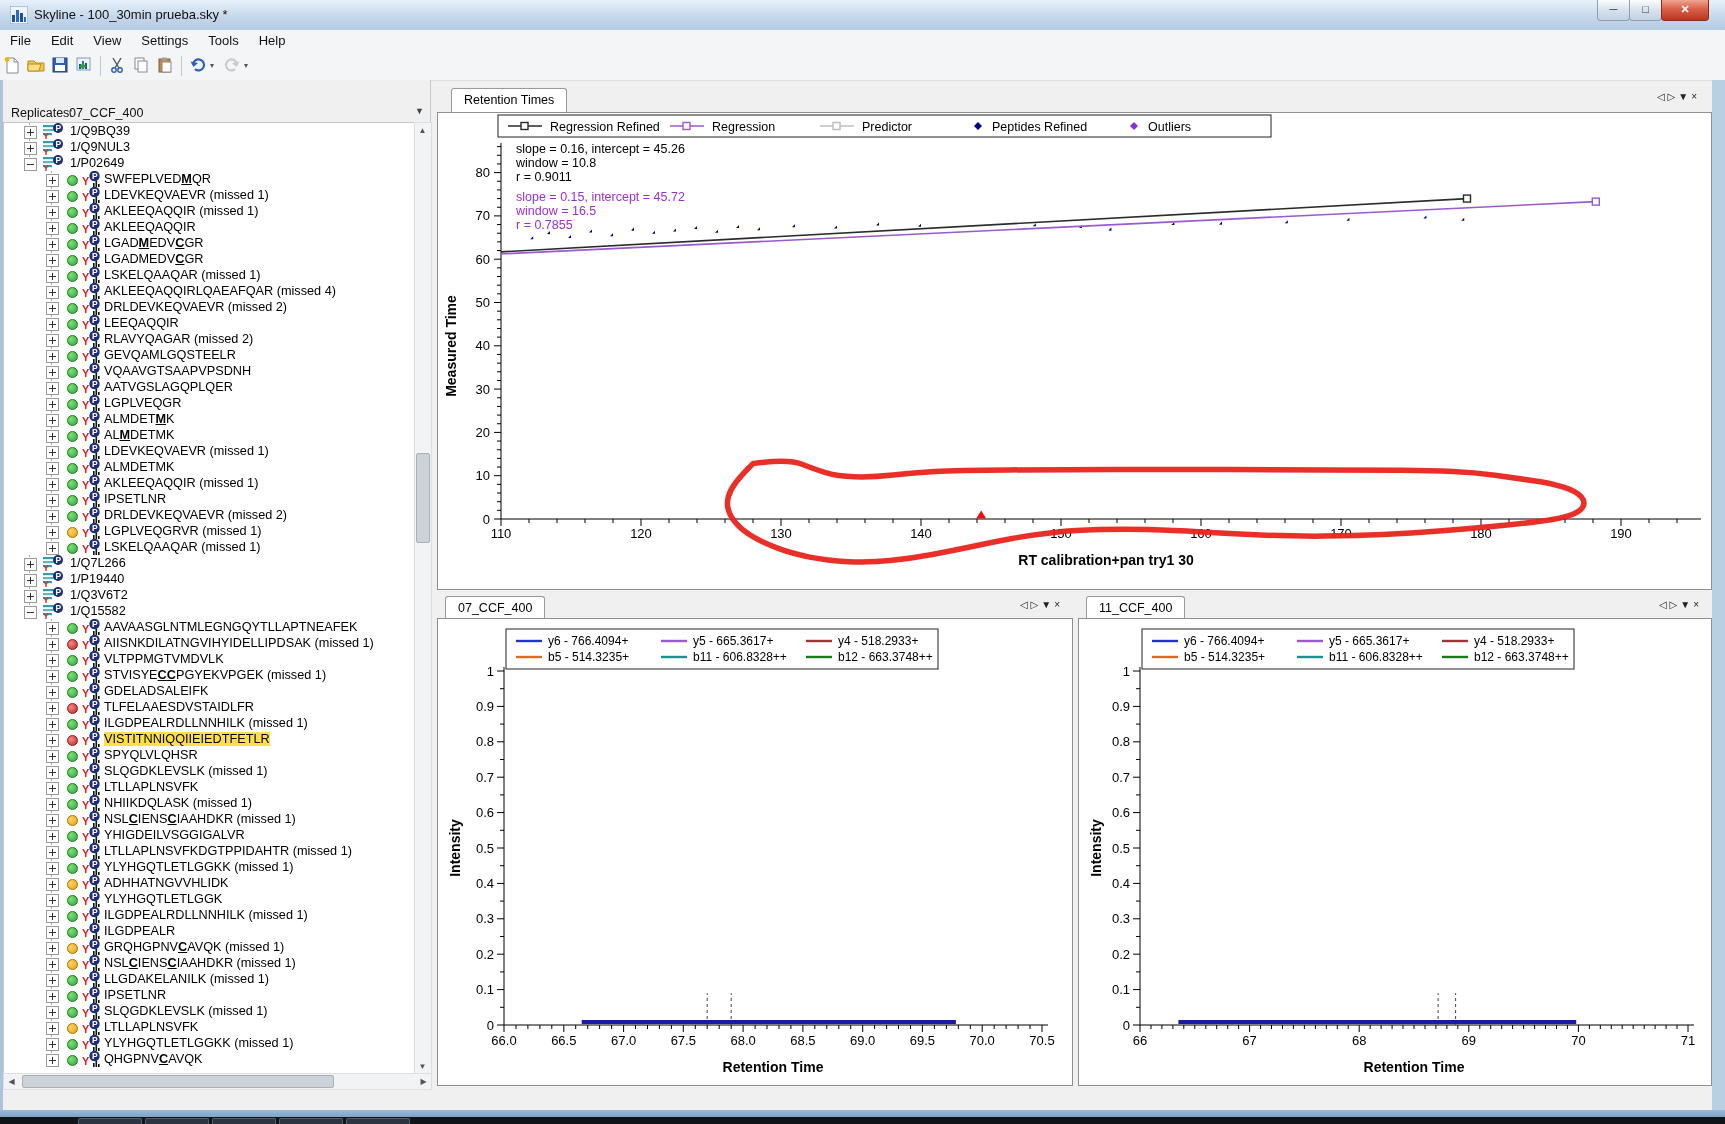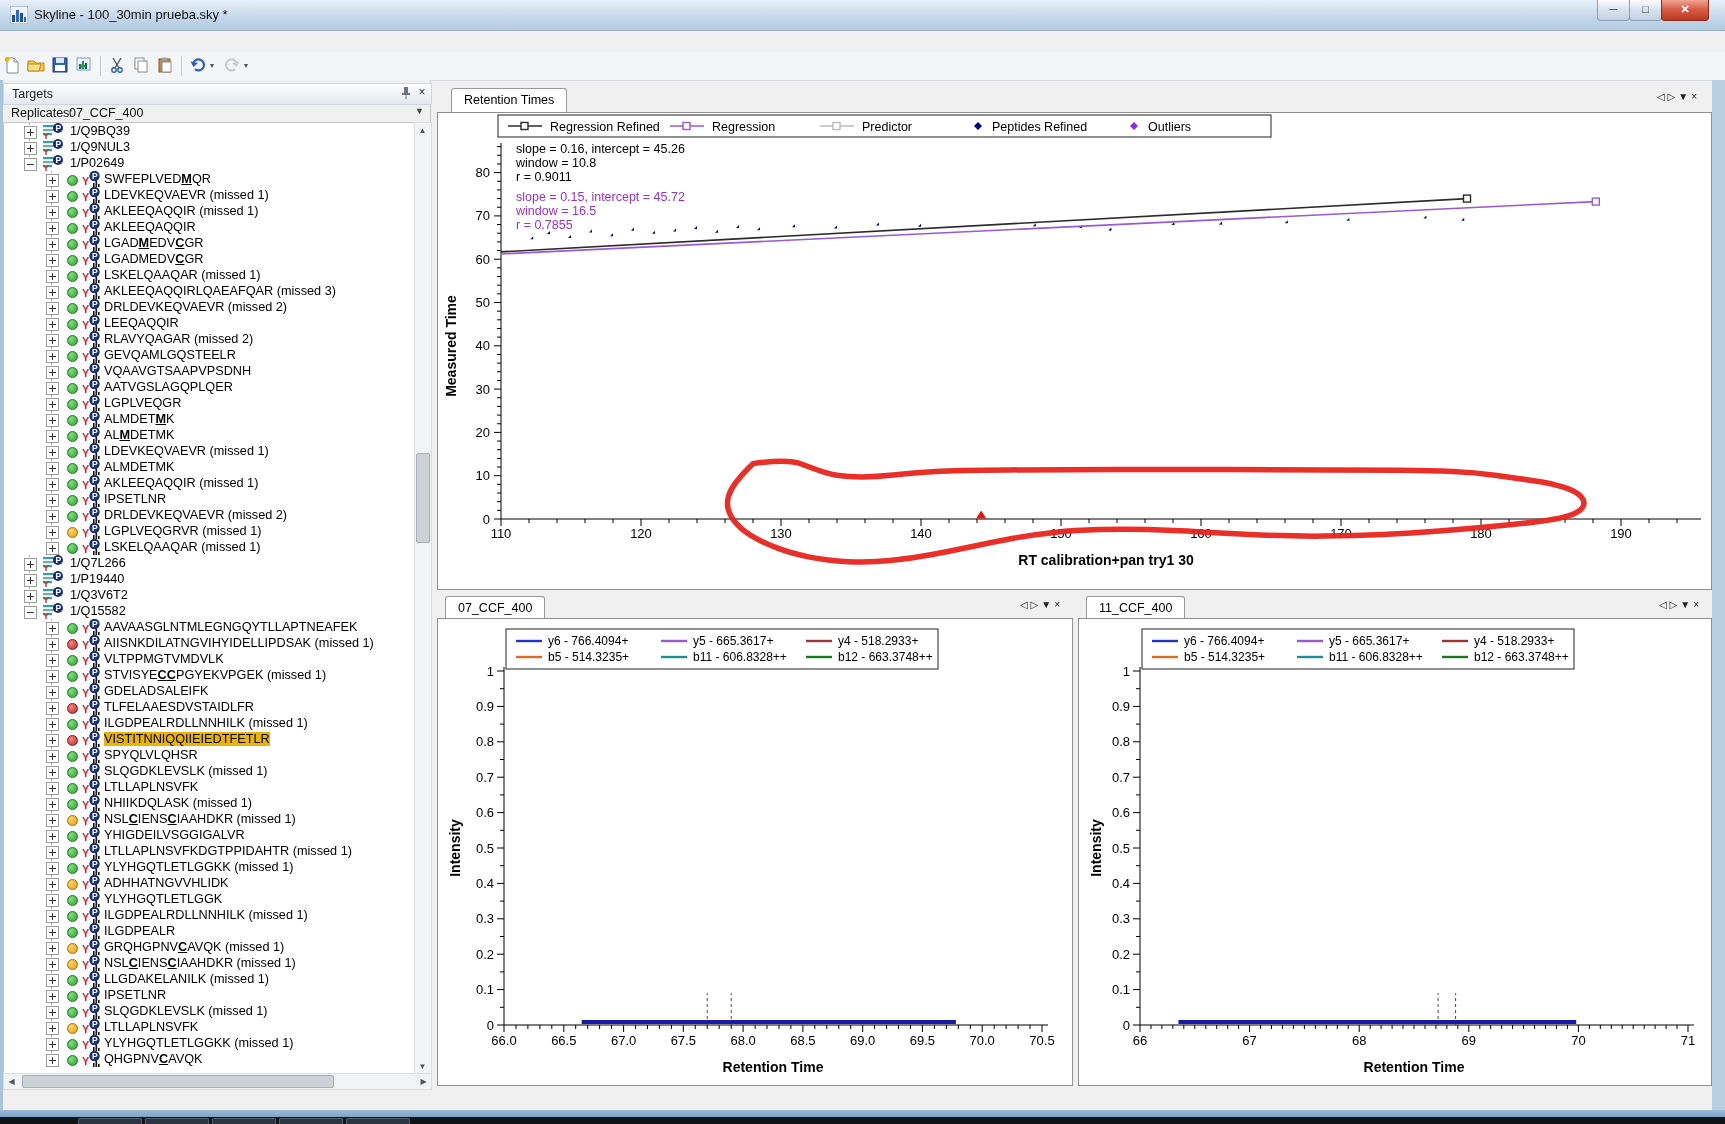--- a/index.html
+++ b/index.html
@@ -44,21 +44,21 @@
   #pin-btn{left:394px;top:2px;width:16px;height:16px;text-align:center;}
   #targets-close{left:410px;top:1px;width:16px;height:16px;font-size:12px;color:#333;text-align:center;}
   #replicates-row{left:0;top:24px;width:427px;height:18px;font-size:12.5px;color:#111;}
   #replicates-label{left:8px;top:2px;}
   #replicates-value{left:66px;top:2px;}
   #replicates-arrow{left:412px;top:2px;font-size:9px;color:#444;}
   #tree{left:0;top:42px;width:411px;height:951px;background:#fff;border:1px solid #c8c8c8;overflow:hidden;}
   .trow{position:absolute;left:0;width:600px;height:16px;font-size:12.7px;color:#000;white-space:nowrap;}
   .trow .lbl{position:absolute;top:1px;}
   .trow u{font-weight:bold;}
-  .lbl.sel{background:#eab308;}
+  .lbl.sel{background:#fde047;}
   .expbox{position:absolute;top:3px;width:11px;height:11px;background:#fff;border:1px solid #9a9a9a;}
   .expbox:before,.expbox:after{content:"";position:absolute;background:#333;}
   .expbox:before{left:2px;top:5px;width:7px;height:1px;}
   .expbox.plus:after{left:5px;top:2px;width:1px;height:7px;}
   .dot{position:absolute;top:4px;width:9px;height:9px;border-radius:50%;}
   .dot.g{background:radial-gradient(circle at 3px 3px,#7fe07f,#2da32d);border:1px solid #1d7a1d;}
   .dot.o{background:radial-gradient(circle at 3px 3px,#ffd36b,#eda000);border:1px solid #a87200;}
   .dot.r{background:radial-gradient(circle at 3px 3px,#f08a8a,#c32222);border:1px solid #8f1717;}
   .conn{position:absolute;width:1px;border-left:1px dotted #aaa;}
   #tree-vscroll{left:411px;top:42px;width:16px;height:951px;background:#f2f3f5;border:1px solid #dcdee2;}
@@ -86,20 +86,21 @@
           <rect x="10" y="7" width="3" height="9" fill="#1f4e9c"></rect>
           <rect x="14" y="11" width="2" height="5" fill="#2f6bc4"></rect>
         </svg>
     </span>
     <span id="title-text" class="abs">Skyline - 100_30min prueba.sky *</span>
     <div id="btn-min" class="abs winbtn">─</div>
     <div id="btn-max" class="abs winbtn">□</div>
     <div id="btn-close" class="abs winbtn">✕</div>
   </div>
 
+  <div id="menubar" class="abs"><span class="menu-item">File</span><span class="menu-item">Edit</span><span class="menu-item">View</span><span class="menu-item">Settings</span><span class="menu-item">Tools</span><span class="menu-item">Help</span></div>
 
   <div id="toolbar" class="abs"><span class="tbtn"><svg width="18" height="18">
           <path d="M4 2h7l4 4v11H4z" fill="#fff" stroke="#8a8a8a"></path>
           <path d="M11 2v4h4" fill="none" stroke="#8a8a8a"></path>
           <circle cx="4" cy="3.5" r="2.4" fill="#f5b400"></circle>
         </svg></span><span class="tbtn"><svg width="18" height="18">
           <path d="M1 5h6l2 2h8v8H1z" fill="#f3c64f" stroke="#b98c1e"></path>
           <path d="M1 8h13l-2 7H1z" fill="#fadd85" stroke="#b98c1e"></path>
         </svg></span><span class="tbtn"><svg width="18" height="18">
           <rect x="2" y="2" width="14" height="14" fill="#2f5fb8" stroke="#1d3f80"></rect>
@@ -128,31 +129,20 @@
           <path d="M1.5 5.5 L4.5 11 L9 7 Z" fill="#2f5fb8"></path>
         </svg></span><span class="tdrop">▾</span><span class="tbtn" style="opacity: 0.55;"><svg width="18" height="18">
           <path d="M14 9 a5.5 5.5 0 1 0 -2 4.2" fill="none" stroke="#a9a9a9" stroke-width="2.2"></path>
           <path d="M16.5 5.5 L13.5 11 L9 7 Z" fill="#a9a9a9"></path>
         </svg></span><span class="tdrop">▾</span></div>
 
   <div id="border-left" class="abs"></div>
   <div id="border-right" class="abs"></div>
 
   <div id="targets" class="abs">
-    <div id="targets-header" class="abs">
-      <span id="targets-title" class="abs">Targets</span>
-      <span id="pin-btn" class="abs">
-        <svg width="12" height="14">
-            <rect x="4" y="1" width="4" height="6" fill="#6b7684"></rect>
-            <rect x="2" y="7" width="8" height="2" fill="#6b7684"></rect>
-            <rect x="5.5" y="9" width="1" height="4" fill="#6b7684"></rect>
-          </svg>
-      </span>
-      <span id="targets-close" class="abs">×</span>
-    </div>
     <div id="replicates-row" class="abs">
       <span id="replicates-label" class="abs">Replicates:</span>
       <span id="replicates-value" class="abs">07_CCF_400</span>
       <span id="replicates-arrow" class="abs">▼</span>
     </div>
     <div id="tree" class="abs">
         <div class="trow" style="top: 0px;">
           <div class="conn" style="left:25px;top:0;height:16px;"></div>
           <div class="expbox plus" style="left:20px;"></div>
           <span style="position:absolute;left:38px;top:0;width:22px;height:16px;">
@@ -316,21 +306,21 @@
           <span style="position:absolute;left:78px;top:0;width:20px;height:16px;">
             <svg width="20" height="16" style="position:absolute;left:0;top:0">
               <text x="0" y="14" font-size="11" font-weight="bold" fill="#d22" font-family="Liberation Sans">Y</text>
               <circle cx="12.5" cy="5" r="5.2" fill="#1a2e7a"></circle>
               <text x="10" y="8.4" font-size="8.5" font-weight="bold" fill="#fff" font-family="Liberation Sans">P</text>
               <rect x="11" y="12" width="1.6" height="4" fill="#111"></rect>
               <rect x="13.5" y="10" width="1.6" height="6" fill="#111"></rect>
               <rect x="16" y="13" width="1.6" height="3" fill="#111"></rect>
             </svg>
           </span>
-          <span class="lbl" style="left:100px;">AKLEEQAQQIRLQAEAFQAR (missed 3)</span>
+          <span class="lbl" style="left:100px;">AKLEEQAQQIRLQAEAFQAR (missed 4)</span>
         </div>
         <div class="trow" style="top: 176px;">
           <div class="conn" style="left:47px;top:0;height:16px;"></div>
           <div class="expbox plus" style="left:42px;"></div>
           <span class="dot g" style="left:63px;"></span>
           <span style="position:absolute;left:78px;top:0;width:20px;height:16px;">
             <svg width="20" height="16" style="position:absolute;left:0;top:0">
               <text x="0" y="14" font-size="11" font-weight="bold" fill="#d22" font-family="Liberation Sans">Y</text>
               <circle cx="12.5" cy="5" r="5.2" fill="#1a2e7a"></circle>
               <text x="10" y="8.4" font-size="8.5" font-weight="bold" fill="#fff" font-family="Liberation Sans">P</text>

